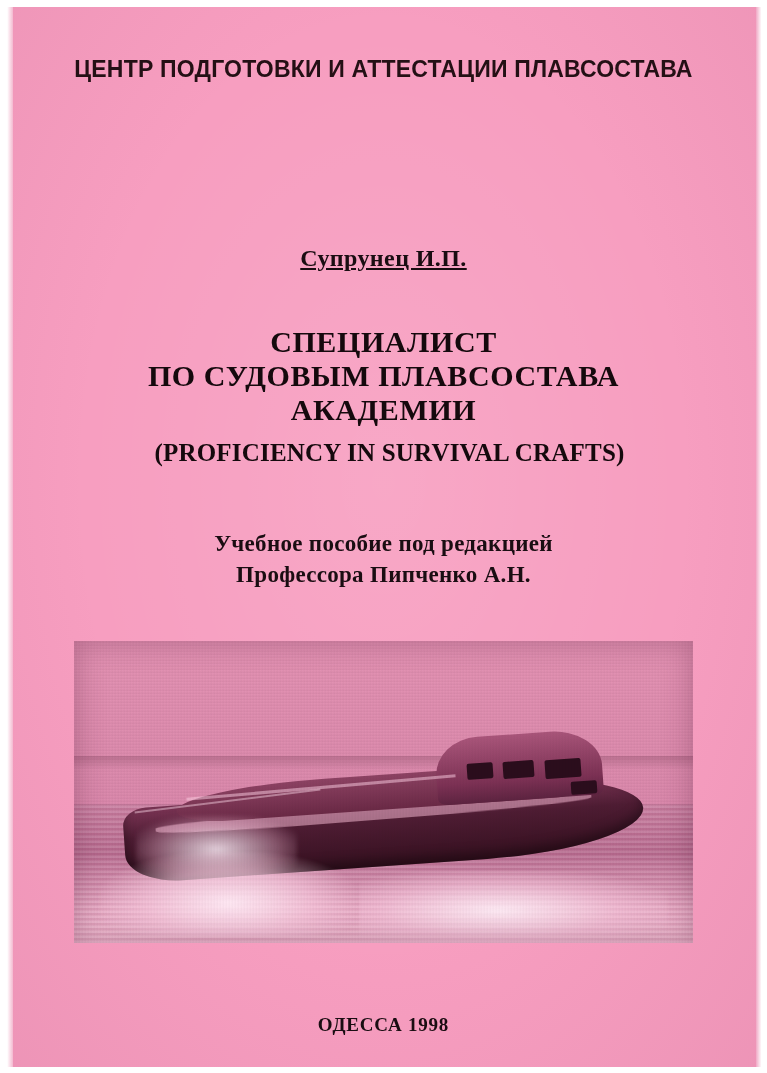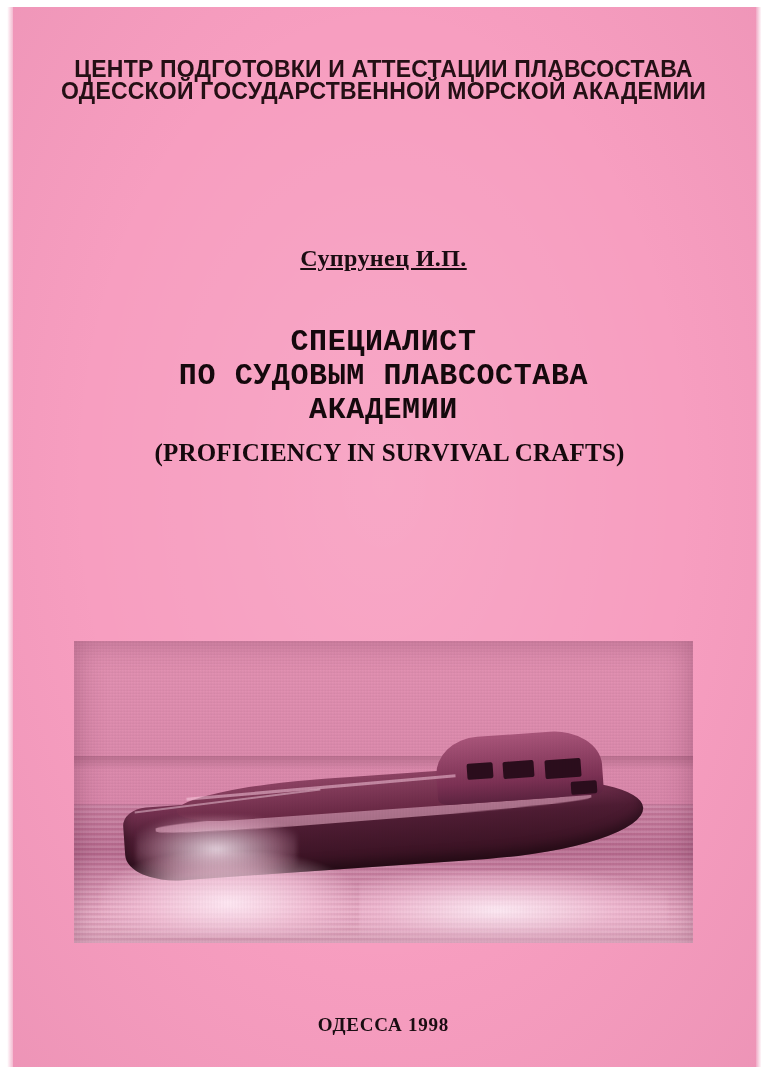--- a/index.html
+++ b/index.html
@@ -104,21 +104,21 @@
 
   .title-block {
     position: absolute;
     top: 325px;
     left: 0;
     width: 100%;
     text-align: center;
     color: #15090d;
   }
   .title-line {
-    font-family: Liberation Mono, monospace;
+    font-family: Liberation Serif, serif;
     font-weight: 700;
     font-size: 30px;
     line-height: 34px;
     letter-spacing: 0.6px;
   }
   .title-en {
     margin-top: 12px;
     font-family: "Liberation Serif", serif;
     font-weight: 700;
     font-size: 25px;
@@ -328,32 +328,35 @@
 
   <div class="edge-top"></div>
   <div class="edge-bottom"></div>
   <div class="edge-left"></div>
   <div class="edge-right"></div>
 
   <div class="content">
 
     <div class="org-block">
       <div class="org-line">ЦЕНТР ПОДГОТОВКИ И АТТЕСТАЦИИ ПЛАВСОСТАВА</div>
-      <div class="org-line">ОДЕССКОЙ ГОСУДАРСТВЕННОЙ МОРСКОЙ АКАДЕМИИ</div>
     </div>
 
     <div class="author">Супрунец И.П.</div>
 
     <div class="title-block">
       <div class="title-line">СПЕЦИАЛИСТ</div>
       <div class="title-line">ПО СУДОВЫМ ПЛАВСОСТАВА</div>
       <div class="title-line">АКАДЕМИИ</div>
       <div class="title-en">(PROFICIENCY IN SURVIVAL CRAFTS)</div>
     </div>
 
+    <div class="subtitle-block">
+      <div class="subtitle-line">Учебное пособие под редакцией</div>
+      <div class="subtitle-line">Профессора Пипченко А.Н.</div>
+    </div>
 
     <div class="photo">
       <div class="sky"></div>
       <div class="horizon"></div>
       <div class="sea"></div>
 
       <div class="boat">
         <div class="hull"></div>
         <div class="hull-stripe"></div>
         <div class="deck"></div>

